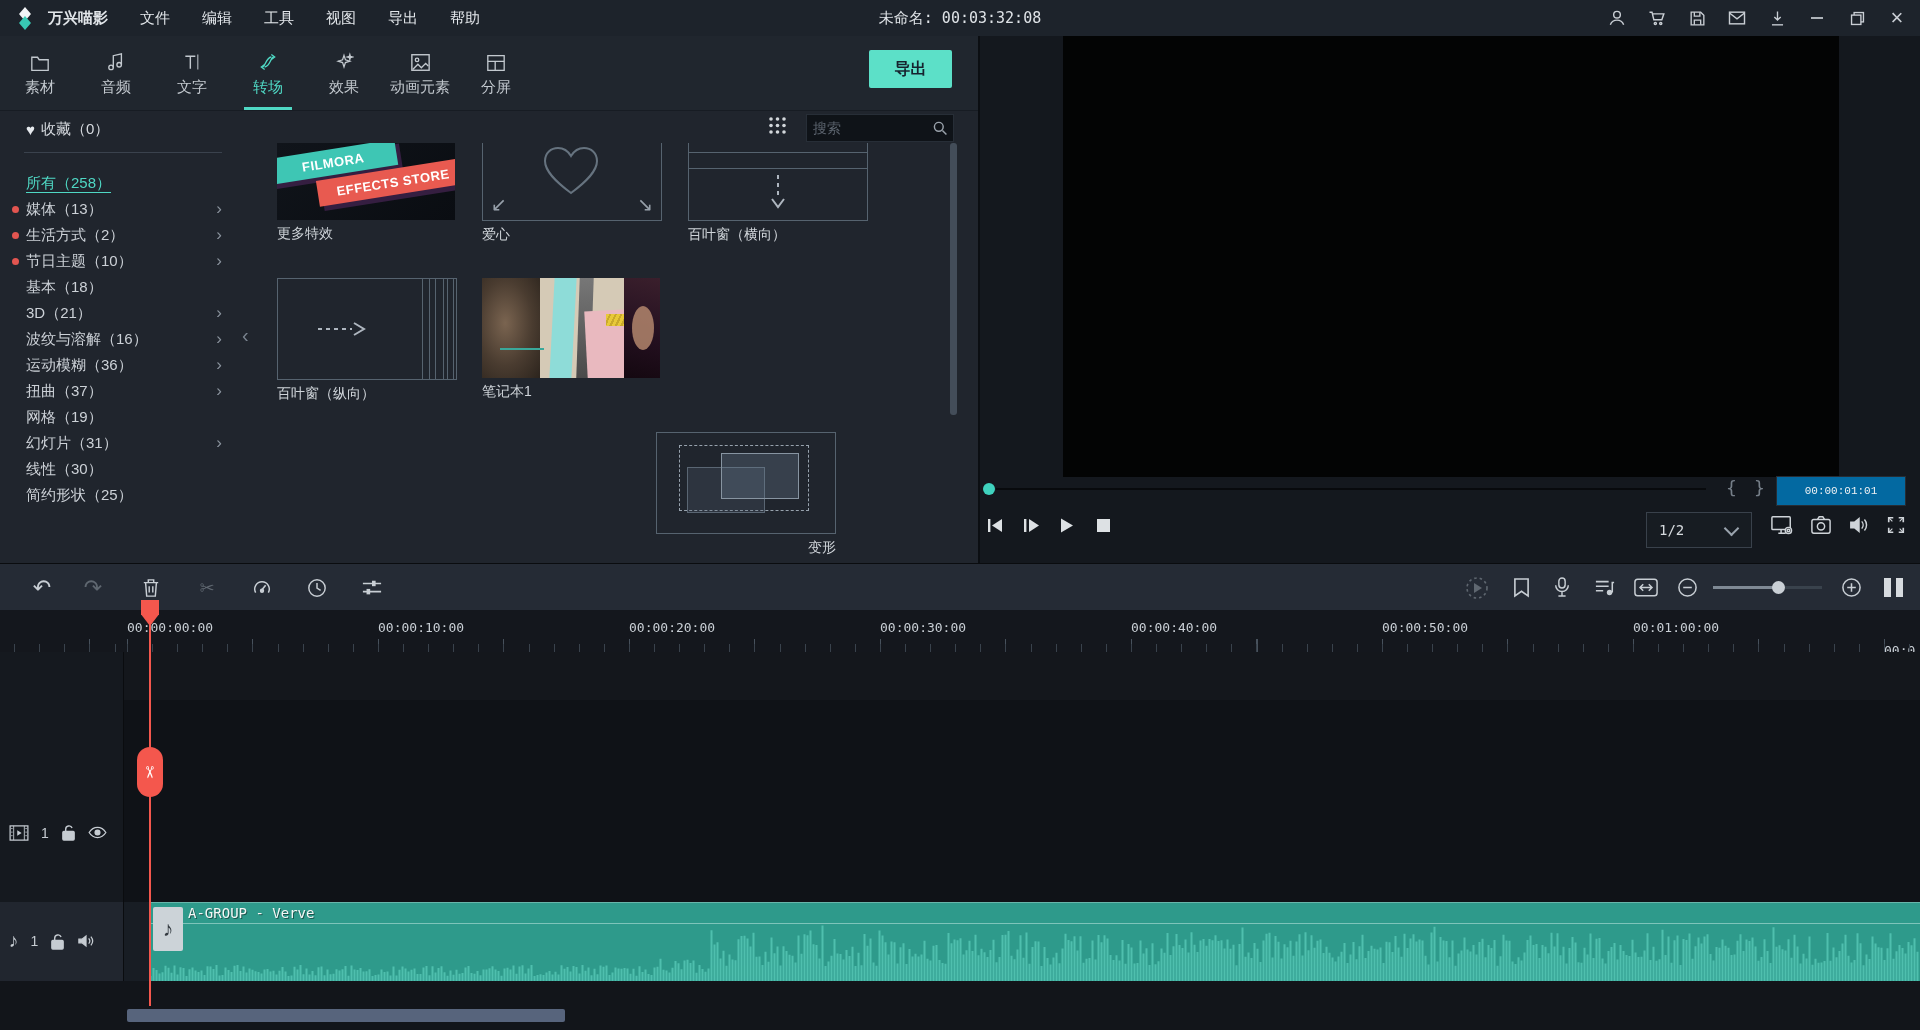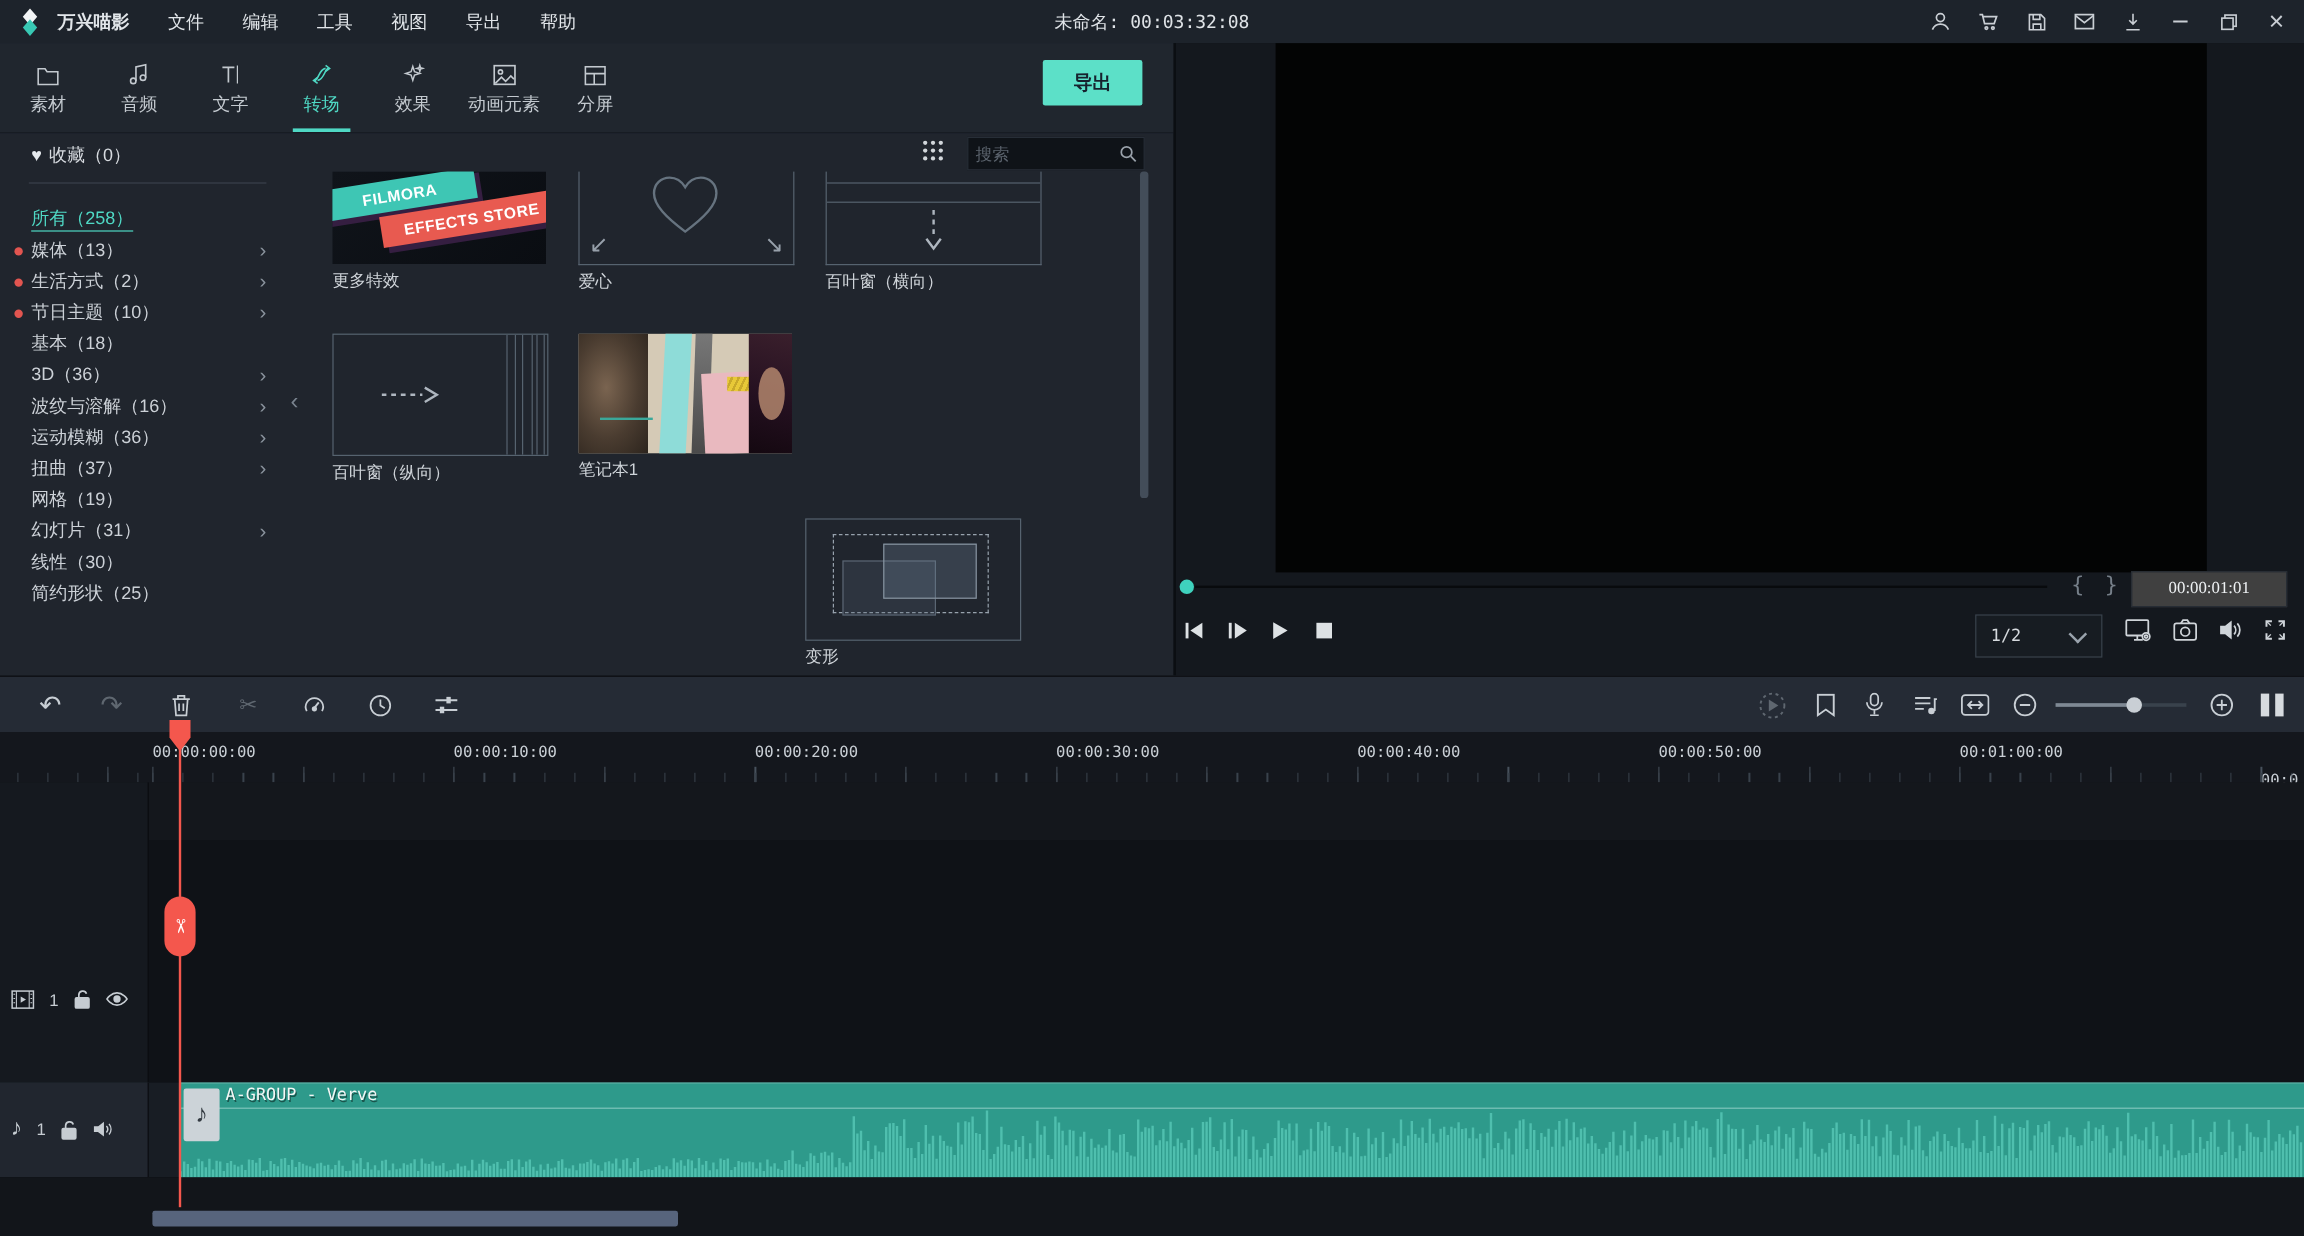--- a/index.html
+++ b/index.html
@@ -58,23 +58,23 @@
   
   .hline{position:absolute;left:0;right:0;height:1px;background:#56636f;}
   .vline{position:absolute;top:0;bottom:0;width:1px;background:#56636f;}
   .corner-arrow{position:absolute;font-size:19px;color:#97a0aa;}
   
   .preview{left:980px;top:36px;width:940px;height:527px;background:#14181e;border-left:2px solid #0b0e12;margin-left:-2px;}
   .video{left:83px;top:0;width:776px;height:441px;background:#030404;}
   .seek-dot{left:3px;top:447px;width:12px;height:12px;border-radius:50%;background:#3fd2be;}
   .seek-line{left:16px;top:452px;width:710px;height:2px;background:#080a0d;}
   .brackets{top:441px;font-size:18px;color:#767f89;font-family:"DejaVu Sans Mono",monospace;}
-  .timebox{left:796px;top:440px;width:128px;height:28px;background:#404040;border:1px solid #262c34;
-    display:flex;align-items:center;justify-content:center;font-size:14px;color:#eef1f3;
-    font-family:Liberation Serif, serif;}
+  .timebox{left:796px;top:440px;width:128px;height:28px;background:#0369a1;border:1px solid #262c34;
+    display:flex;align-items:center;justify-content:center;font-size:11px;color:#eef1f3;
+    font-family:Liberation Mono, monospace;}
   .transport{left:4px;top:478px;display:flex;gap:14px;align-items:center;color:#dde1e4;}
   .transport .t-btn{width:22px;height:22px;display:flex;align-items:center;justify-content:center;}
   .pagebox{left:666px;top:476px;width:104px;height:34px;border:1px solid #39414b;background:#171c22;
     display:flex;align-items:center;font-family:"DejaVu Sans Mono",monospace;font-size:14px;color:#d6dade;}
   .pagebox .pb-val{padding-left:12px;flex:1;}
   .pb-chev{width:9px;height:9px;border-right:2px solid #9aa3ad;border-bottom:2px solid #9aa3ad;
     transform:rotate(45deg);margin-right:14px;margin-top:-4px;}
   .pv-icons{left:790px;top:478px;display:flex;gap:16px;align-items:center;color:#cfd4d9;}
   
   .toolbar{left:0;top:563px;width:1920px;height:47px;background:#252b35;
@@ -290,21 +290,21 @@
       <span class="fav-heart">♥</span>
       <span>收藏（0）</span>
     </div>
     <div class="abs side-div"></div>
     <div class="abs cats">
       <div class="cat sel"><span class="lbl">所有（258）</span></div>
       <div class="cat"><span class="dot"></span><span class="lbl">媒体（13）</span><span class="chev">›</span></div>
       <div class="cat"><span class="dot"></span><span class="lbl">生活方式（2）</span><span class="chev">›</span></div>
       <div class="cat"><span class="dot"></span><span class="lbl">节日主题（10）</span><span class="chev">›</span></div>
       <div class="cat"><span class="lbl">基本（18）</span></div>
-      <div class="cat"><span class="lbl">3D（36）</span><span class="chev">›</span></div>
+      <div class="cat"><span class="lbl">3D（21）</span><span class="chev">›</span></div>
       <div class="cat"><span class="lbl">波纹与溶解（16）</span><span class="chev">›</span></div>
       <div class="cat"><span class="lbl">运动模糊（36）</span><span class="chev">›</span></div>
       <div class="cat"><span class="lbl">扭曲（37）</span><span class="chev">›</span></div>
       <div class="cat"><span class="lbl">网格（19）</span></div>
       <div class="cat"><span class="lbl">幻灯片（31）</span><span class="chev">›</span></div>
       <div class="cat"><span class="lbl">线性（30）</span></div>
       <div class="cat"><span class="lbl">简约形状（25）</span></div>
     </div>
     <div class="abs collapse-chev">‹</div>
 
@@ -367,21 +367,21 @@
         <div class="art" style="left:142px;top:0;width:36px;height:100px;background:linear-gradient(195deg,#3a1f2c 0%,#241020 55%,#140810 100%);"></div>
         <div class="art" style="left:150px;top:28px;width:22px;height:44px;border-radius:50%;background:#bb8d72;opacity:.8;"></div>
         <div class="art" style="left:18px;top:70px;width:44px;height:2px;background:#3aa89a;"></div>
       </div>
       <div class="tile-label">笔记本1</div>
     </div>
 
 
 
 
-    <div class="abs" style="left:671px;top:396px;">
+    <div class="abs" style="left:656px;top:396px;text-align:right;">
       <div class="thumb outline" style="height:100px;">
         <div class="art" style="left:22px;top:12px;width:128px;height:64px;border:1px dashed #97a2ad;"></div>
         <div class="art" style="left:30px;top:34px;width:76px;height:44px;border:1px solid #5a6673;background:rgba(80,95,110,.28);"></div>
         <div class="art" style="left:64px;top:20px;width:76px;height:44px;border:1px solid #8794a1;background:rgba(110,130,150,.30);"></div>
       </div>
       <div class="tile-label">变形</div>
     </div>
 
     <div class="abs vscroll"></div>
   </div>

